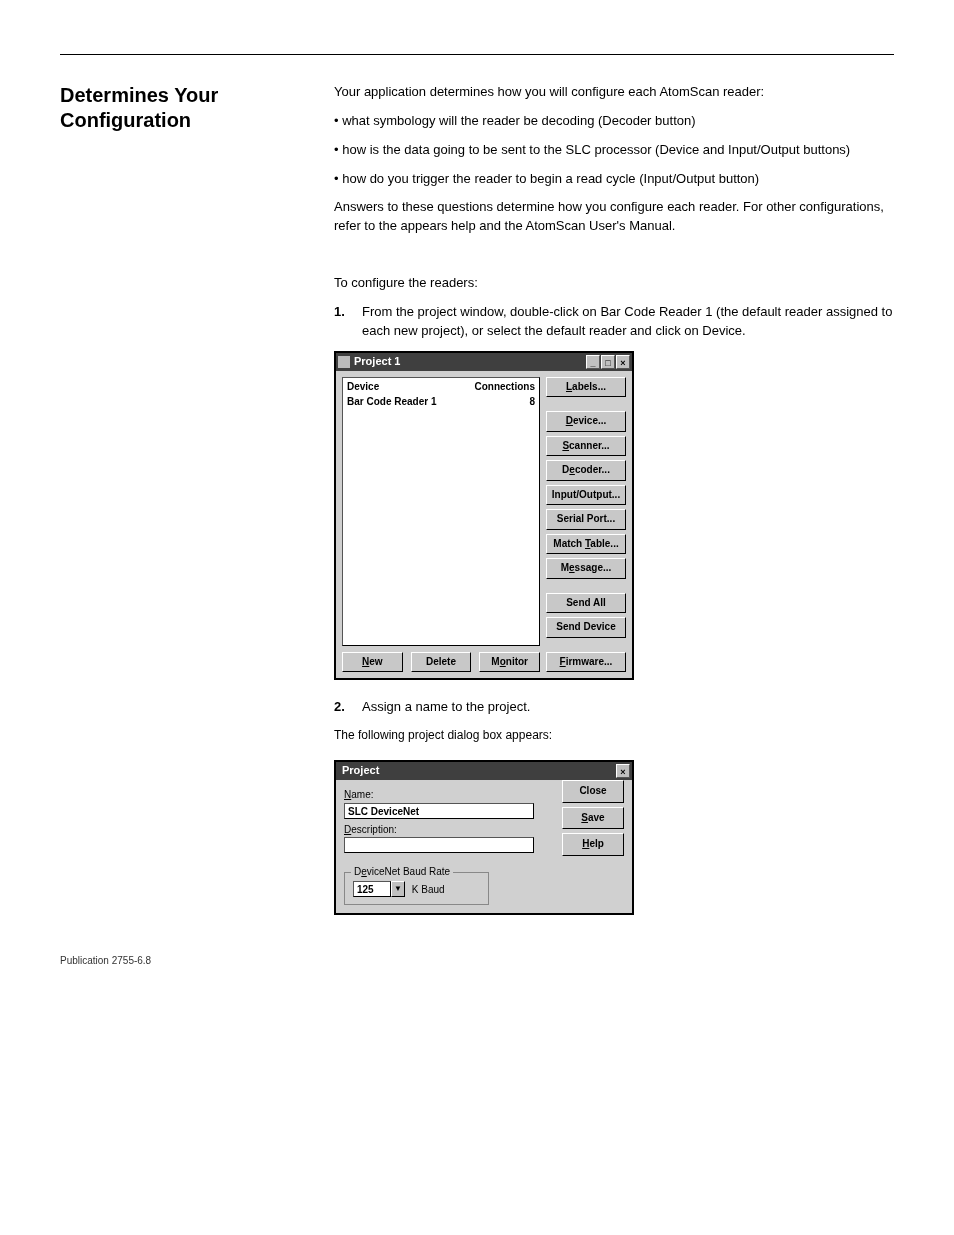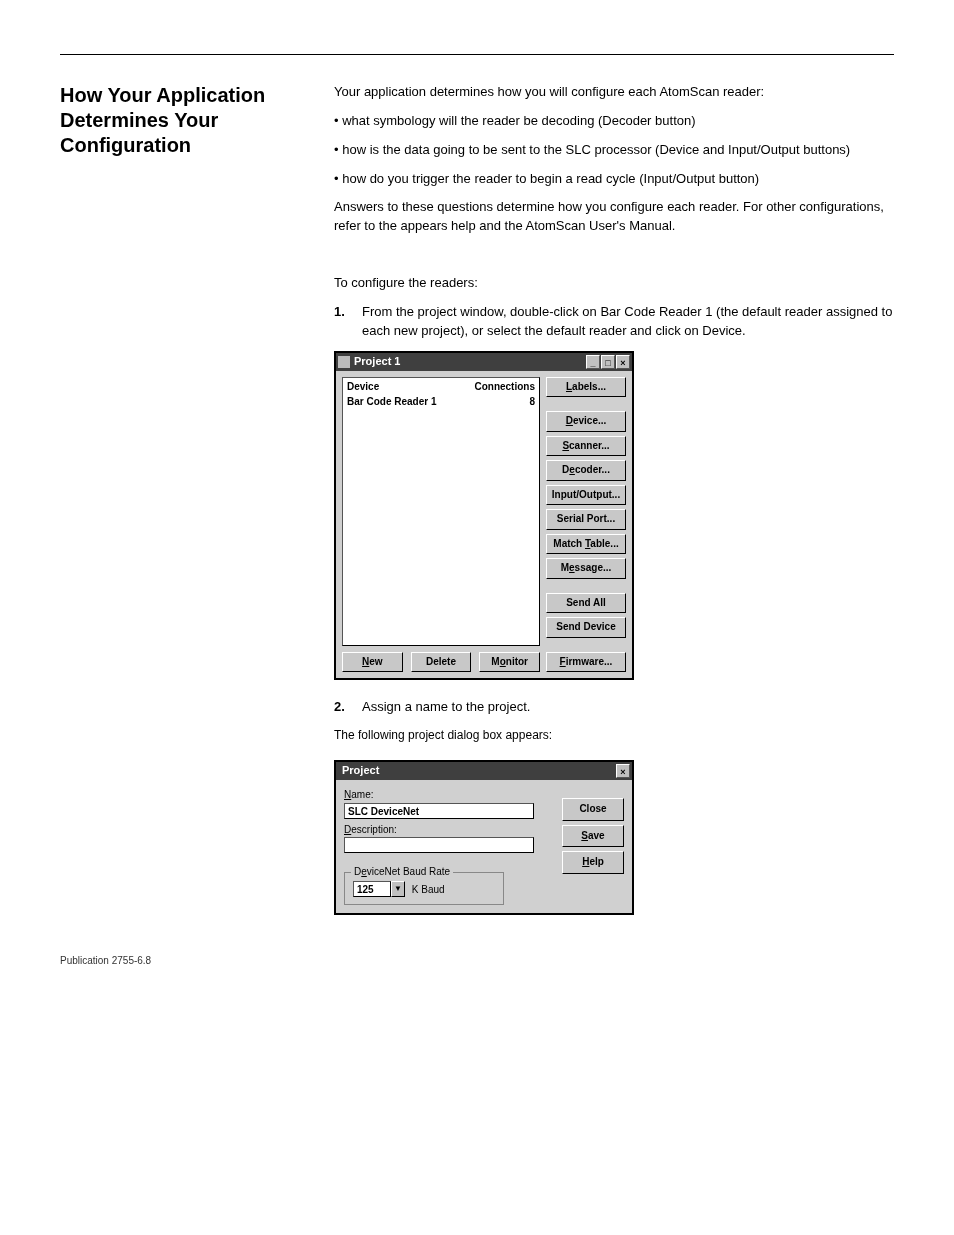--- a/index.html
+++ b/index.html
@@ -188,21 +188,21 @@
     width: 190px;
     font-size: 10px;
     font-weight: bold;
     padding: 1px 3px;
   }
   .groupbox {
     border: 1px solid #888;
     margin-top: 19px;
     padding: 8px 8px 6px 8px;
     position: relative;
-    width: 160px;
+    width: 145px;
   }
   .groupbox .legend {
     position: absolute;
     top: -8px; left: 6px;
     background: #d0d0d0;
     padding: 0 3px;
     font-size: 10px;
   }
   .dropdown {
     display: inline-flex;
@@ -218,21 +218,21 @@
   }
   .dropdown .ddbtn {
     width: 14px; height: 16px;
     background: #c0c0c0;
     border: 1px solid #000;
     border-top-color:#fff; border-left-color:#fff;
     font-size: 8px; text-align: center; line-height: 14px;
   }
   .dlg-right-btns {
     position: absolute;
-    top: 18px; right: 8px;
+    top: 0; right: 8px;
     width: 62px;
     display: flex;
     flex-direction: column;
     gap: 4px;
   }
   .dlg-right-btns .btn3d { padding: 3px 2px; }
 
   .pubnum {
     font-size: 10px;
     color: #333;
@@ -240,21 +240,20 @@
   }
 </style>
 </head>
 <body>
 
 <div class="page">
   <hr class="hr">
 
   <div class="two-col">
     <div class="col-left">
-      <div class="section-title">How Your Application</div>
       <div class="section-sub">Determines Your Configuration</div>
     </div>
     <div class="col-right body-text">
       <p>Your application determines how you will configure each AtomScan reader:</p>
       <p>• <span>what symbology will the reader be decoding (Decoder button)</span></p>
       <p>• <span>how is the data going to be sent to the SLC processor (Device and Input/Output buttons)</span></p>
       <p>• <span>how do you trigger the reader to begin a read cycle (Input/Output button)</span></p>
       <p>Answers to these questions determine how you configure each reader. For other configurations, refer to the appears help and the AtomScan User's Manual.</p>
     </div>
   </div>

